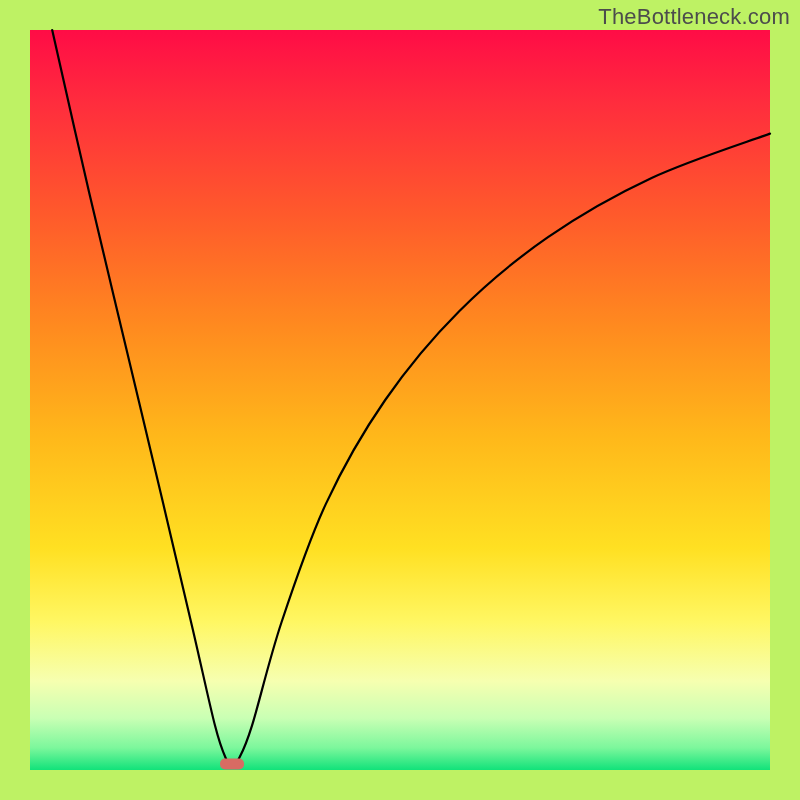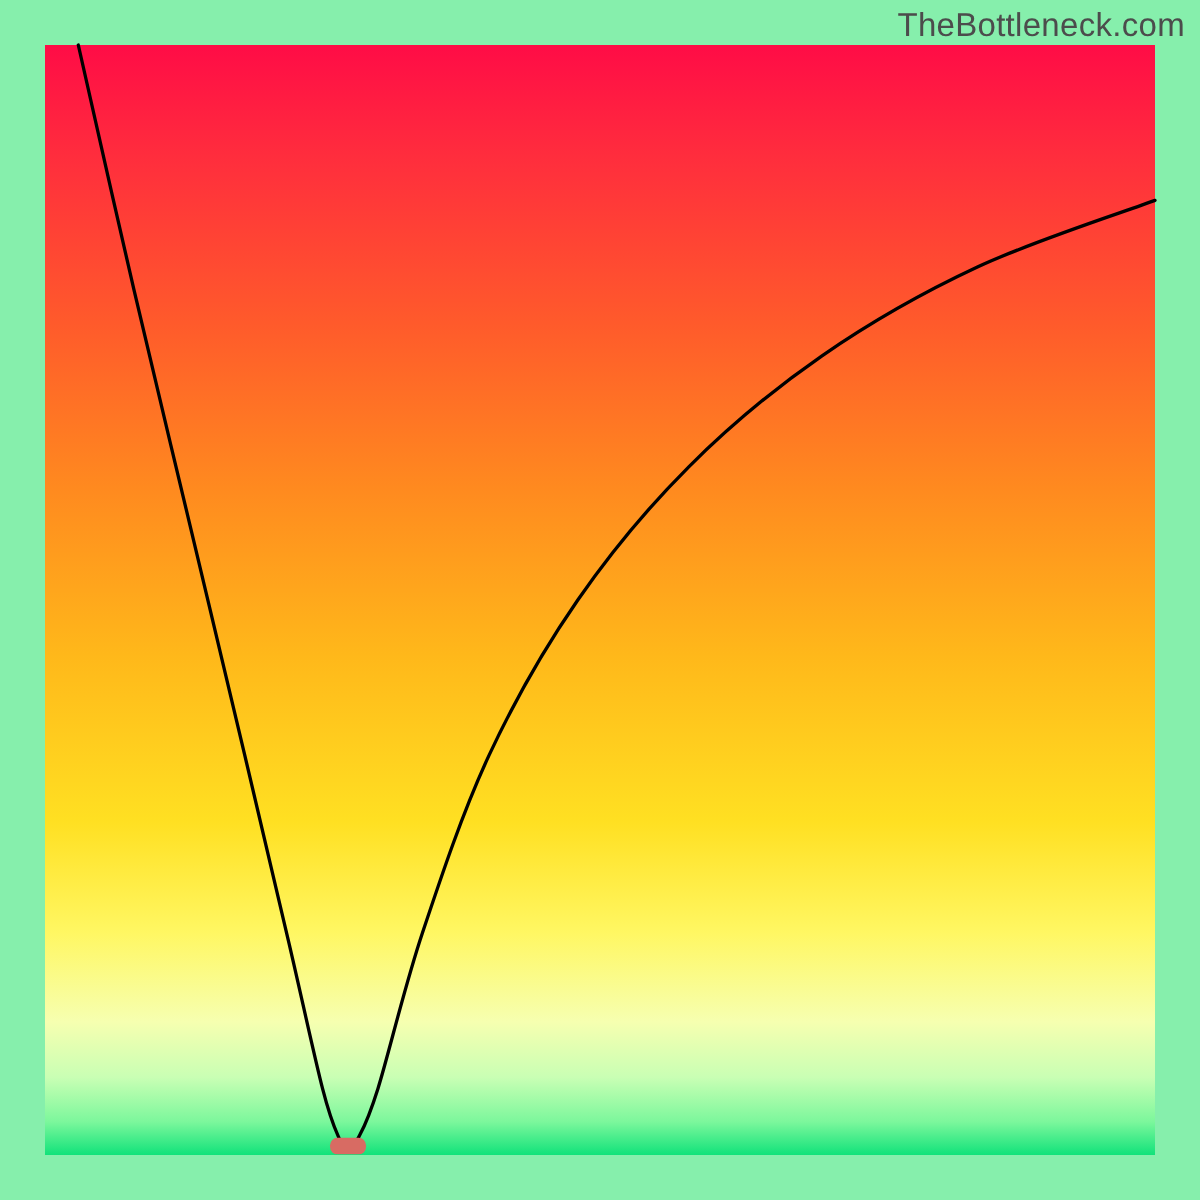--- a/index.html
+++ b/index.html
@@ -8,21 +8,21 @@
     width: 800px;
     height: 800px;
     overflow: hidden;
     background: #000;
     font-family: Arial, Helvetica, sans-serif;
   }
   .frame {
     position: relative;
     width: 800px;
     height: 800px;
-    background: #86efac;
+    background: #bef264;
   }
   .watermark {
     position: absolute;
     top: 4px;
     right: 10px;
     color: #4c4c4c;
     font-size: 22px;
     font-weight: 500;
     letter-spacing: 0.2px;
     z-index: 10;

